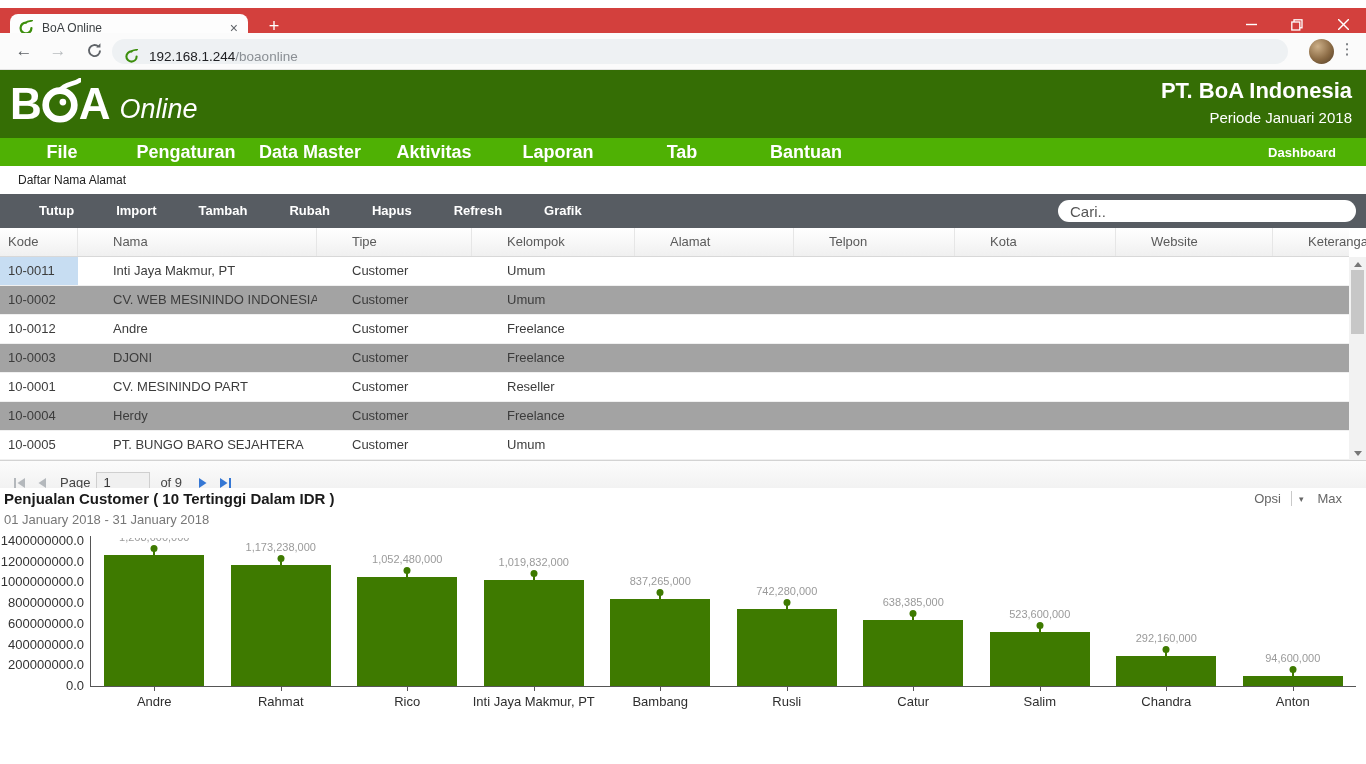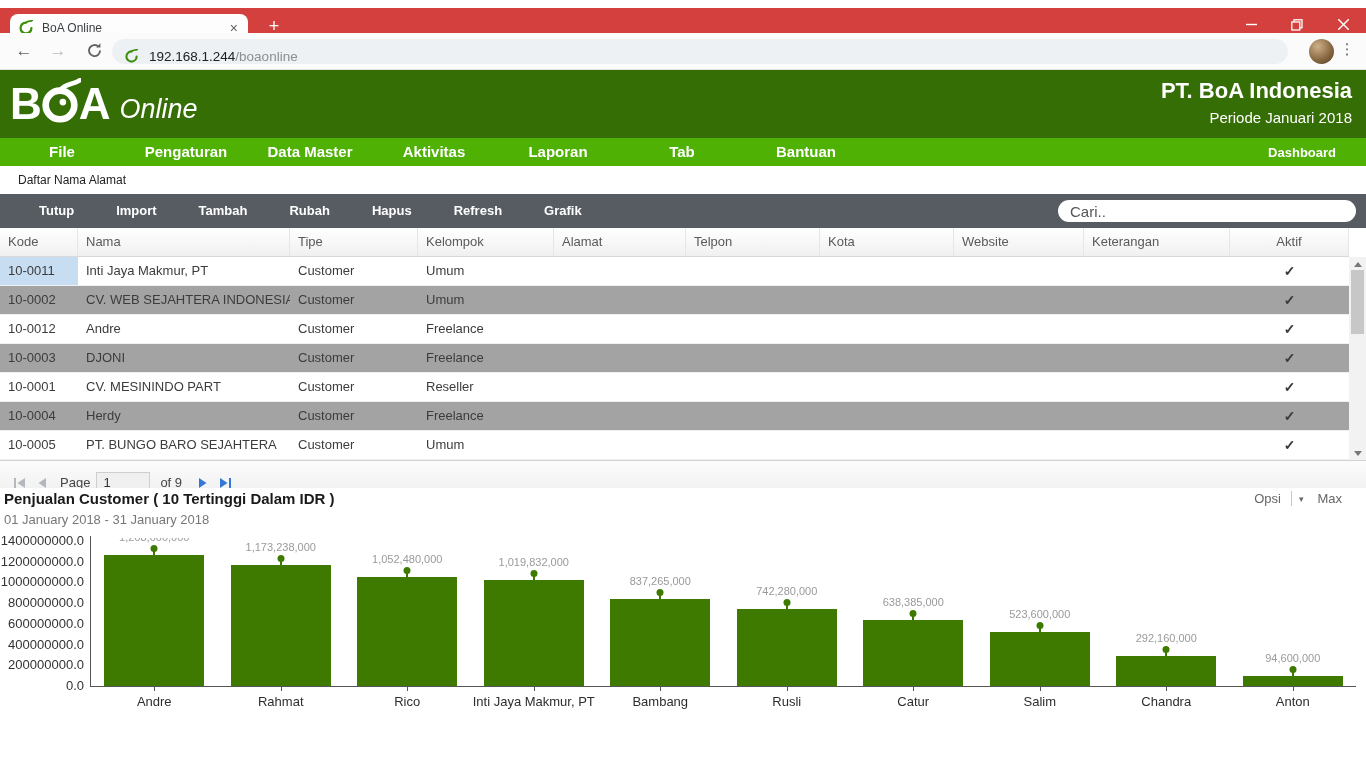--- a/index.html
+++ b/index.html
@@ -33,33 +33,33 @@
   .appheader{position:absolute;left:0;top:70px;width:1366px;height:68px;background:#356e05;color:#fff;}
   .logo{position:absolute;left:10px;top:8px;display:flex;align-items:flex-end;}
   .logo-b,.logo-a{font-size:44px;font-weight:800;line-height:48px;letter-spacing:-1px;}
   .logo-o{width:42px;height:50px;margin:0 -2px;}
   .logo-suffix{font-size:27px;font-style:italic;margin:0 0 3px 10px;font-weight:400;}
   .company{position:absolute;right:14px;top:6px;text-align:right;}
   .company-name{font-size:22px;font-weight:600;line-height:30px;}
   .company-period{font-size:15px;line-height:24px;}
   
   .menubar{position:absolute;left:0;top:138px;width:1366px;height:28px;background:#4fb104;display:flex;align-items:center;}
-  .menu-item{width:124px;text-align:center;color:#fff;font-size:15px;font-weight:600;line-height:28px;cursor:default;}
+  .menu-item{width:124px;text-align:center;color:#fff;font-size:18px;font-weight:600;line-height:28px;cursor:default;}
   .menu-right{margin-left:auto;padding-right:30px;color:#fff;font-size:13px;font-weight:600;}
   
   .pagetab{position:absolute;left:0;top:166px;width:1366px;height:16px;background:#fff;}
   .pagetab span{display:inline-block;margin-left:18px;font-size:12px;color:#222;line-height:28px;}
   
   .cmdbar{position:absolute;left:0;top:194px;width:1366px;height:34px;background:#575c62;display:flex;align-items:center;padding-left:18px;box-sizing:border-box;}
   .cmd-btn{color:#fff;font-size:13px;font-weight:600;padding:0 21px;line-height:34px;cursor:default;}
   .search{margin-left:auto;margin-right:10px;width:274px;height:22px;border-radius:12px;border:none;outline:none;
           padding:0 12px;font-size:15px;font-family:"Liberation Sans",sans-serif;color:#333;background:#fff;}
   .search::placeholder{color:#555;}
   
-  .gridhead,.grow{display:grid;grid-template-columns:78px 212px 128px 136px 132px 134px 134px 130px 146px 119px;width:1349px;box-sizing:border-box;}
+  .gridhead,.grow{display:grid;grid-template-columns:78px 212px 128px 136px 132px 134px 134px 130px 146px 119px;width:1349px;box-sizing:border-box;gap:27px;}
   .gridhead{position:absolute;left:0;top:228px;height:29px;background:linear-gradient(#ffffff,#f0f0f0);
             border-bottom:1px solid #d8d8d8;}
   .hcell{font-size:13px;color:#5a5a5a;line-height:28px;padding-left:8px;border-right:1px solid #e6e6e6;white-space:nowrap;overflow:hidden;}
   .hcell.center{text-align:center;padding-left:0;}
   .gridbody{position:absolute;left:0;top:257px;width:1349px;}
   .grow{height:29px;background:#fff;border-bottom:1px solid #f0f0f0;}
   .grow.alt{background:#a3a3a3;}
   .gcell{font-size:13px;color:#3c3c3c;line-height:28px;padding-left:8px;white-space:nowrap;overflow:hidden;}
   .gcell.sel{background:#c7ddf2;}
   .gcell.center{text-align:center;padding-left:0;font-weight:700;color:#3a3a3a;font-size:14px;}
@@ -225,21 +225,21 @@
         <div class="gcell">Umum</div>
         <div class="gcell"></div>
         <div class="gcell"></div>
         <div class="gcell"></div>
         <div class="gcell"></div>
         <div class="gcell"></div>
         <div class="gcell center">✓</div>
       </div>
       <div class="grow alt">
         <div class="gcell">10-0002</div>
-        <div class="gcell">CV. WEB SEJAHTERA INDONESIA</div>
+        <div class="gcell">CV. WEB MESININDO INDONESIA</div>
         <div class="gcell">Customer</div>
         <div class="gcell">Umum</div>
         <div class="gcell"></div>
         <div class="gcell"></div>
         <div class="gcell"></div>
         <div class="gcell"></div>
         <div class="gcell"></div>
         <div class="gcell center">✓</div>
       </div>
       <div class="grow">

